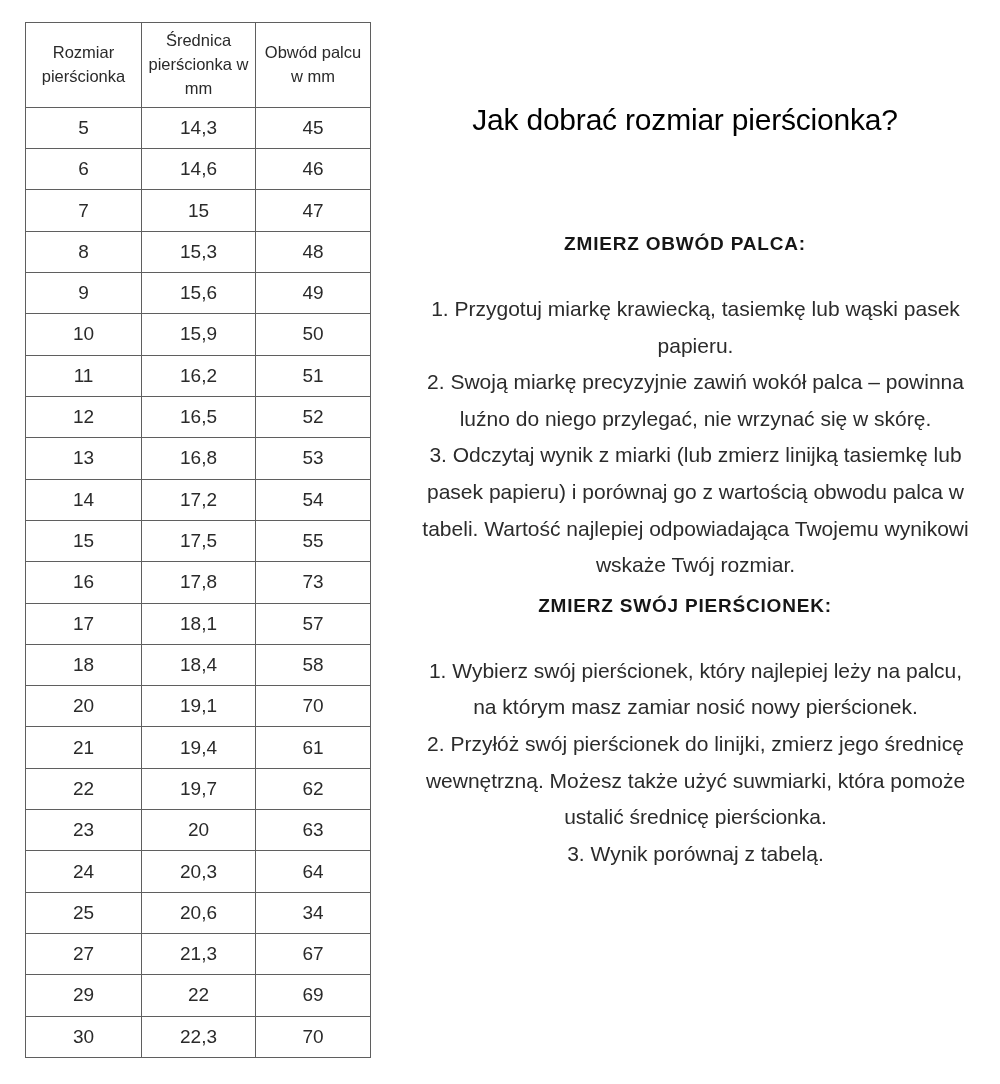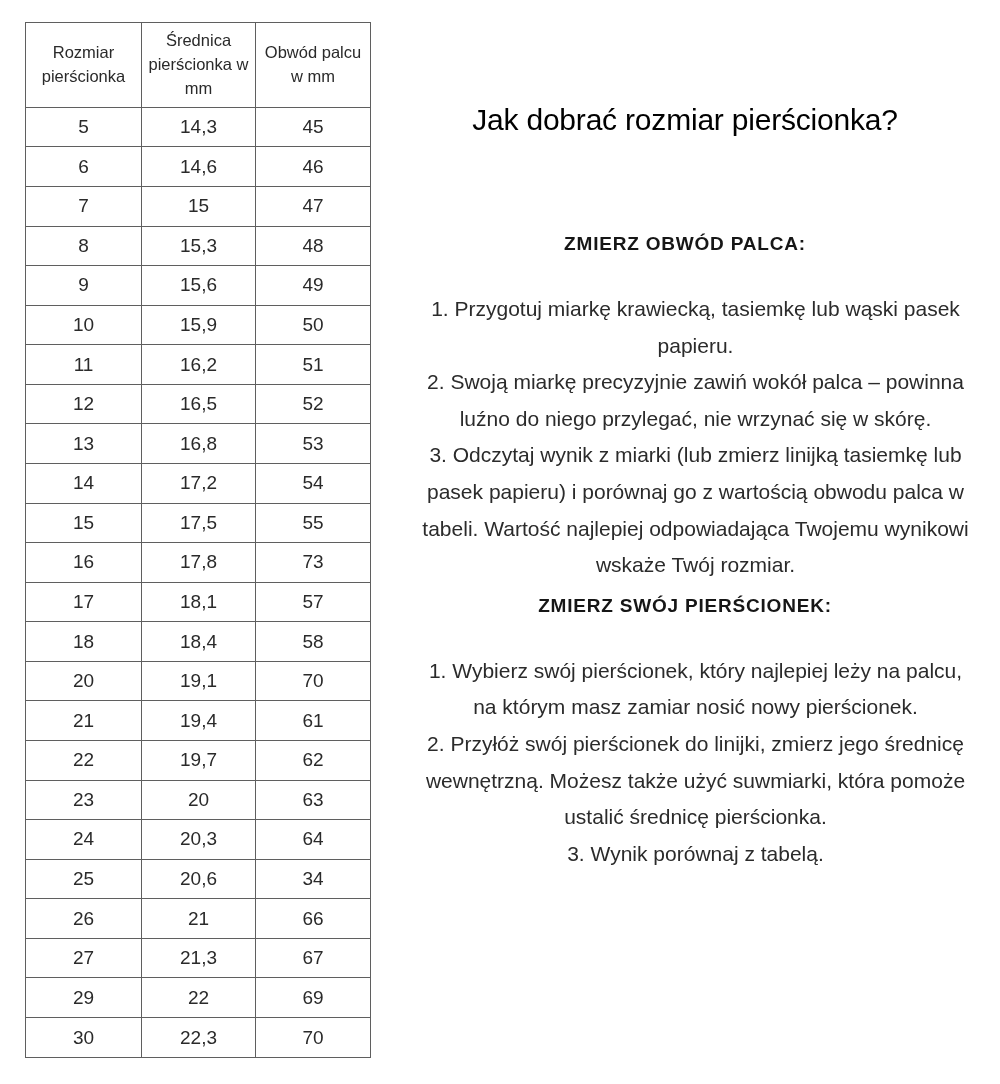--- a/index.html
+++ b/index.html
@@ -187,25 +187,20 @@
       <td>24</td>
       <td>20,3</td>
       <td>64</td>
     </tr>
       <tr>
       <td>25</td>
       <td>20,6</td>
       <td>34</td>
     </tr>
       <tr>
-      <td>26</td>
-      <td>21</td>
-      <td>66</td>
-    </tr>
-      <tr>
       <td>27</td>
       <td>21,3</td>
       <td>67</td>
     </tr>
       <tr>
       <td>29</td>
       <td>22</td>
       <td>69</td>
     </tr>
       <tr>

